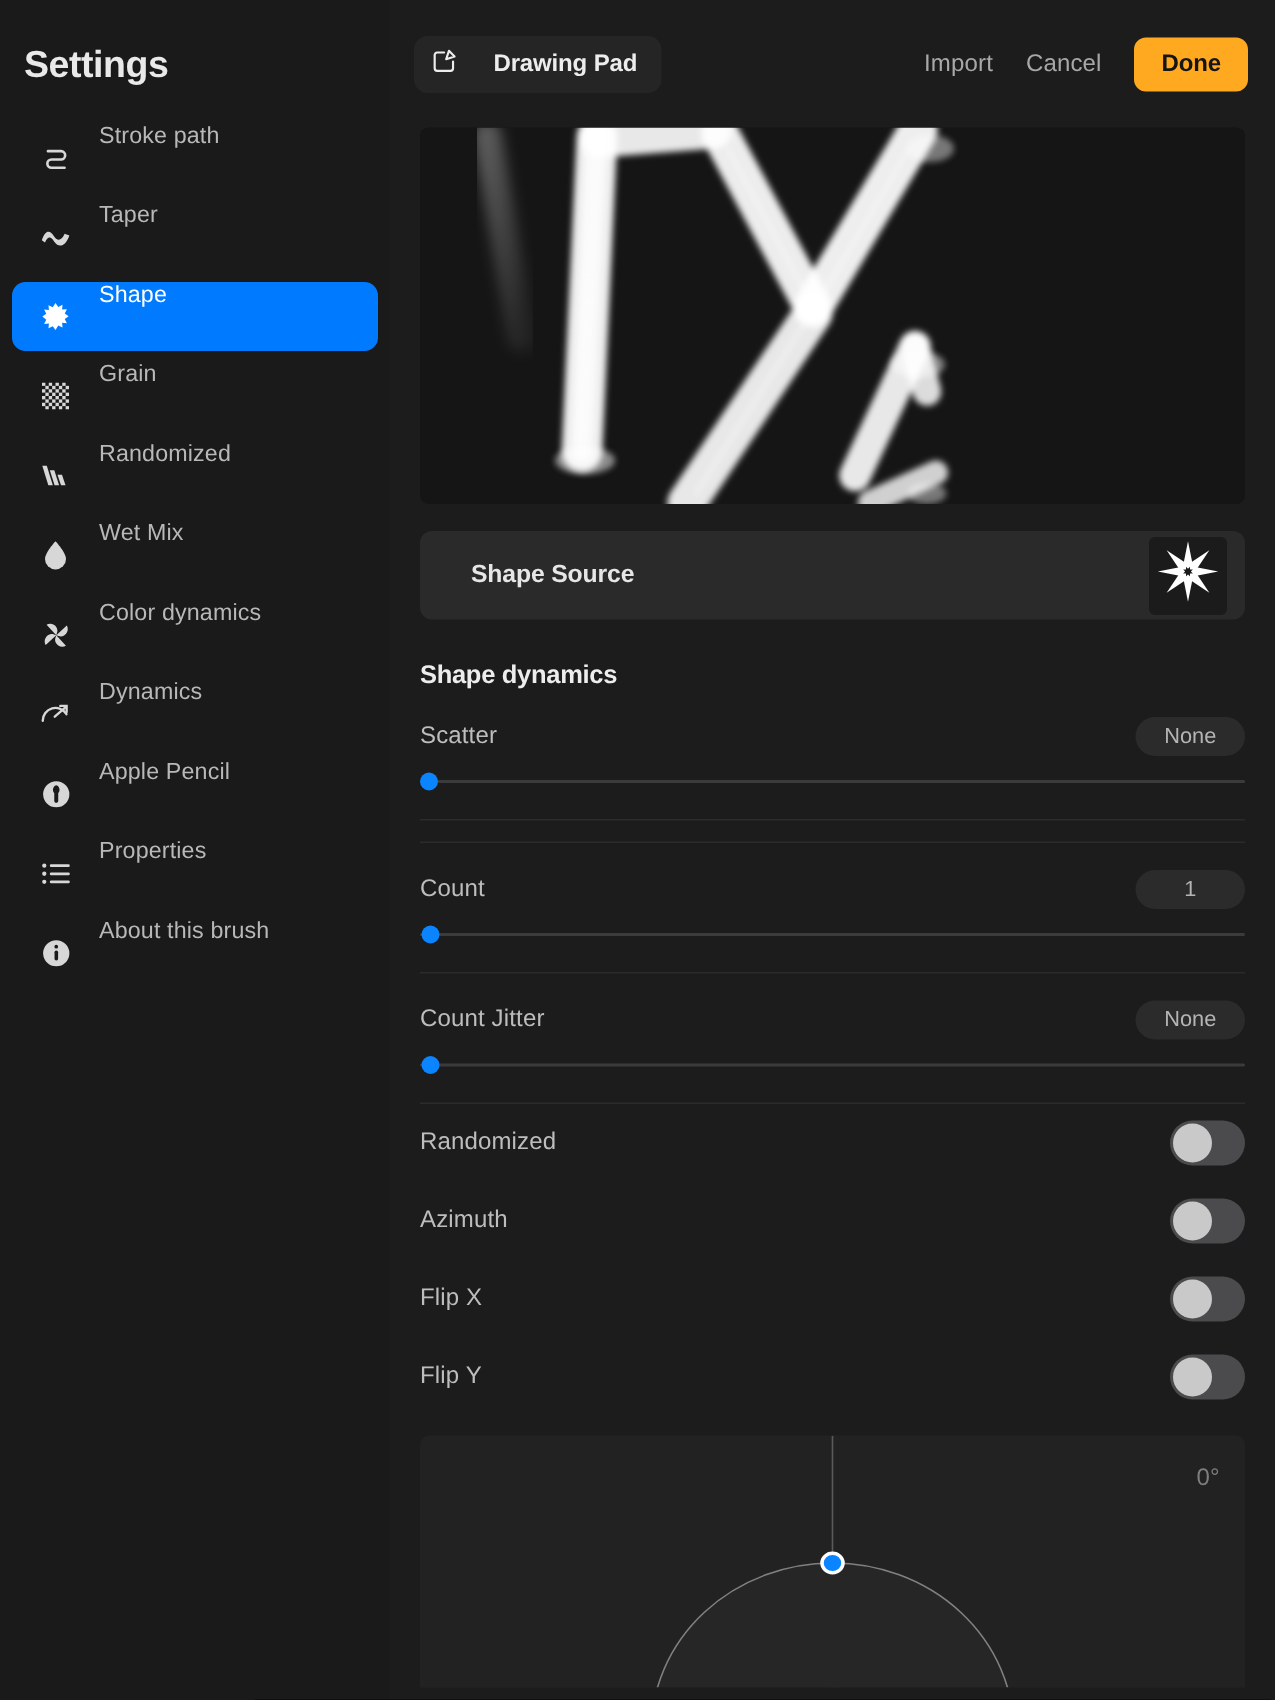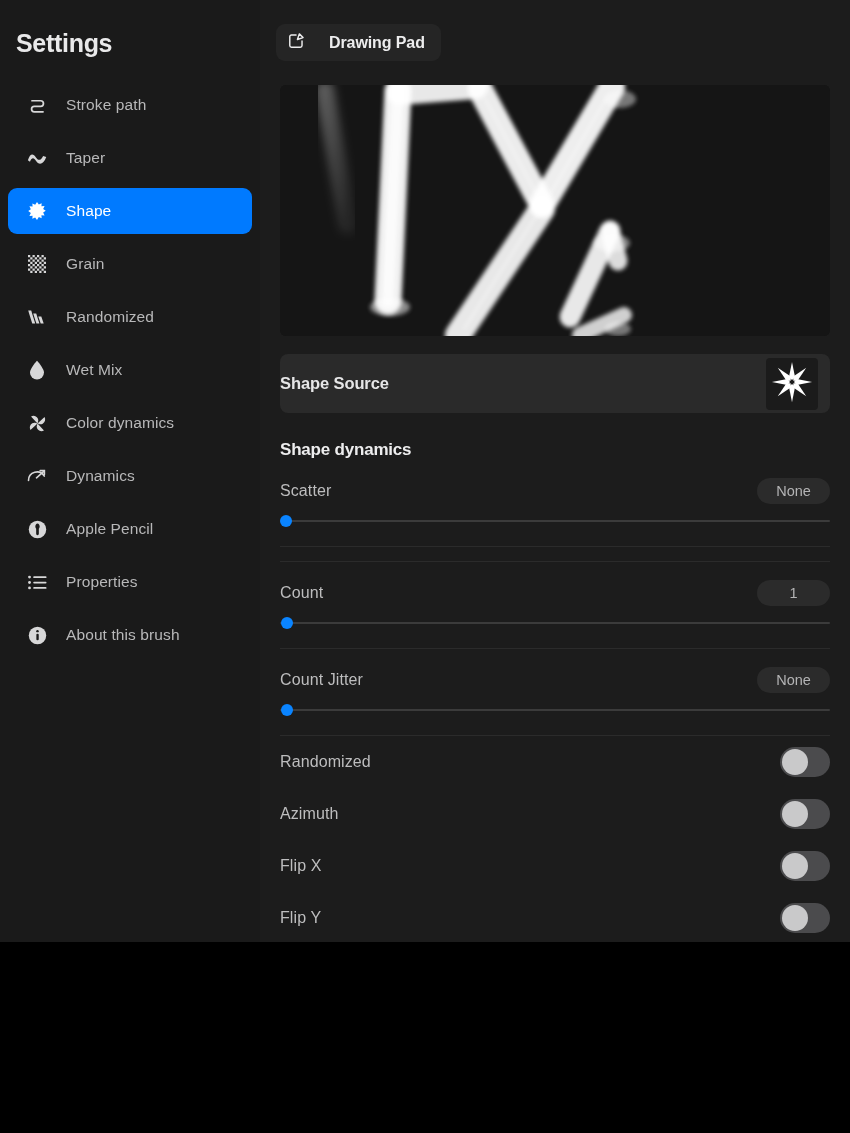--- a/index.html
+++ b/index.html
@@ -4,21 +4,21 @@
 <style>
   * { box-sizing: border-box; margin: 0; padding: 0; }
   html, body {
     width: 850px; height: 1133px;
     background: #000;
     font-family: "Liberation Sans", sans-serif;
     overflow: hidden;
   }
   .app {
     position: relative;
-    width: 850px; height: 942px;
+    width: 850px; height: 1133px;
     display: flex;
     background: #1c1c1c;
   }
 
   
   .sidebar {
     width: 260px;
     height: 100%;
     background: #1a1a1a;
     flex: 0 0 260px;
@@ -29,21 +29,20 @@
     font-size: 25px;
     font-weight: bold;
     color: #e9e9ea;
     padding: 0 0 0 16px;
     letter-spacing: -0.3px;
     line-height: 42px;
   }
   .nav-list { margin-top: 18px; }
   .nav-item {
     display: flex;
-    align-items: center;
     height: 46px;
     margin: 0 8px 7px 8px;
     padding-left: 16px;
     border-radius: 9px;
     cursor: pointer;
   }
   .nav-item.selected { background: #007AFF; }
   .nav-icon {
     width: 26px;
     flex: 0 0 26px;
@@ -130,21 +129,21 @@
   .preview svg { display: block; width: 100%; height: 100%; }
 
   
   .shape-source {
     margin: 18px 20px 0 20px;
     height: 59px;
     background: #2a2a2a;
     border-radius: 8px;
     display: flex;
     align-items: center;
-    padding: 0 12px 0 0;
+    padding: 0 12px 0 34px;
     cursor: pointer;
     gap: 20px;
   }
   .shape-source .lbl {
     font-size: 16.5px;
     font-weight: bold;
     color: #e6e6e7;
     letter-spacing: -0.1px;
   }
   .shape-source .thumb {
@@ -436,20 +435,25 @@
 
     <div class="toolbar">
       <div class="pad-pill">
         <span>
           <svg width="17" height="17" viewBox="0 0 20 20" fill="none" stroke="#ededee" stroke-width="1.7" stroke-linecap="round" stroke-linejoin="round">
             <path d="M16.5 10.6v5.3a2 2 0 0 1-2 2H4.1a2 2 0 0 1-2-2V5.5a2 2 0 0 1 2-2h5.4"></path>
             <path d="M13.3 2.2l4.4 4.4-6.6 2.2z"></path>
           </svg>
         </span>
         <span class="lbl">Drawing Pad</span>
+      </div>
+      <div class="tb-right">
+        <span class="tb-link">Import</span>
+        <span class="tb-link">Cancel</span>
+        <button class="btn-done">Done</button>
       </div>
     </div>
 
     <div class="preview">
       <svg viewBox="0 0 550 251" preserveAspectRatio="none">
         <defs>
           <linearGradient id="fadeA" x1="0" y1="0" x2="1" y2="1">
             <stop offset="0" stop-color="#ffffff" stop-opacity="0.30"></stop>
             <stop offset="1" stop-color="#ffffff" stop-opacity="0.06"></stop>
           </linearGradient>

